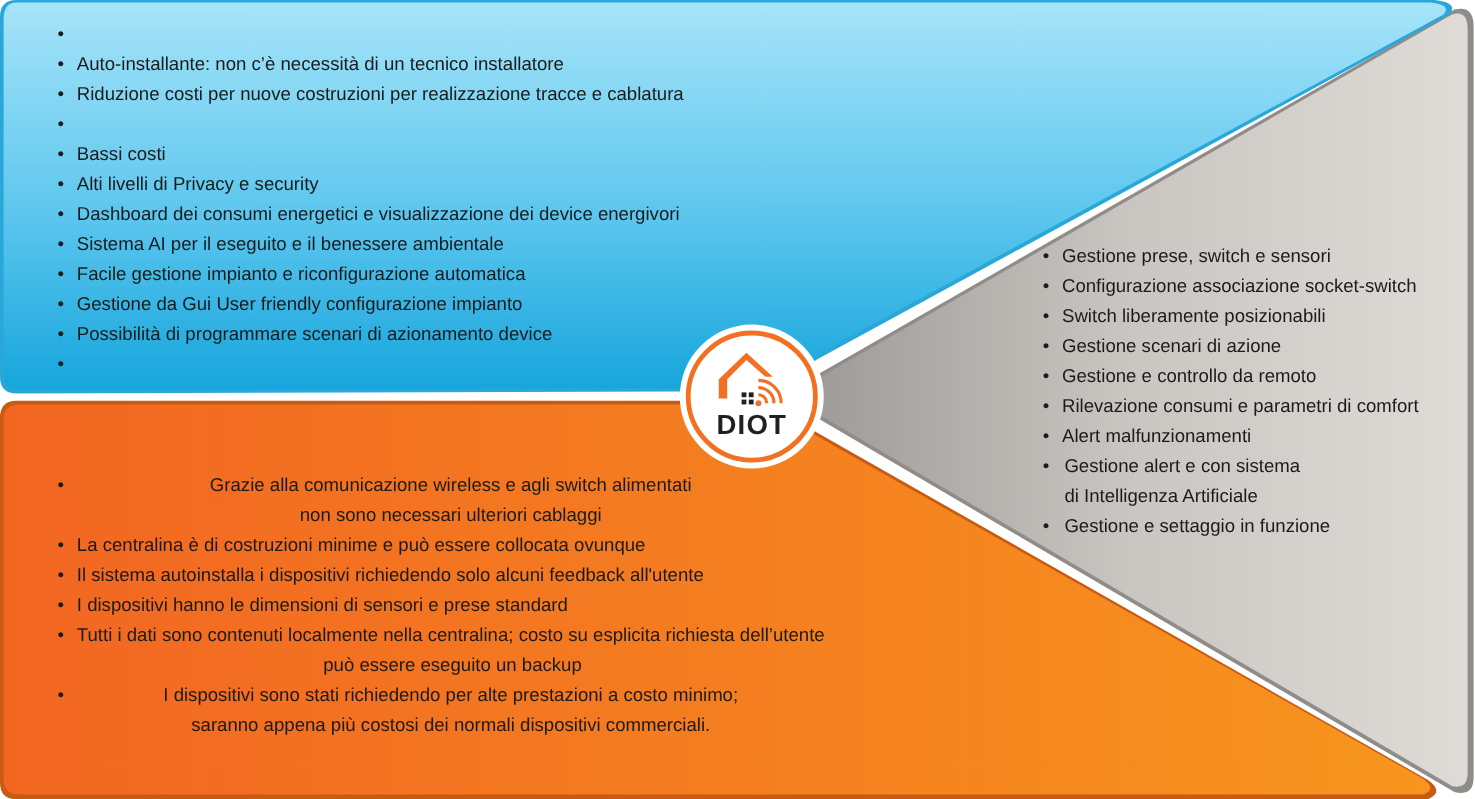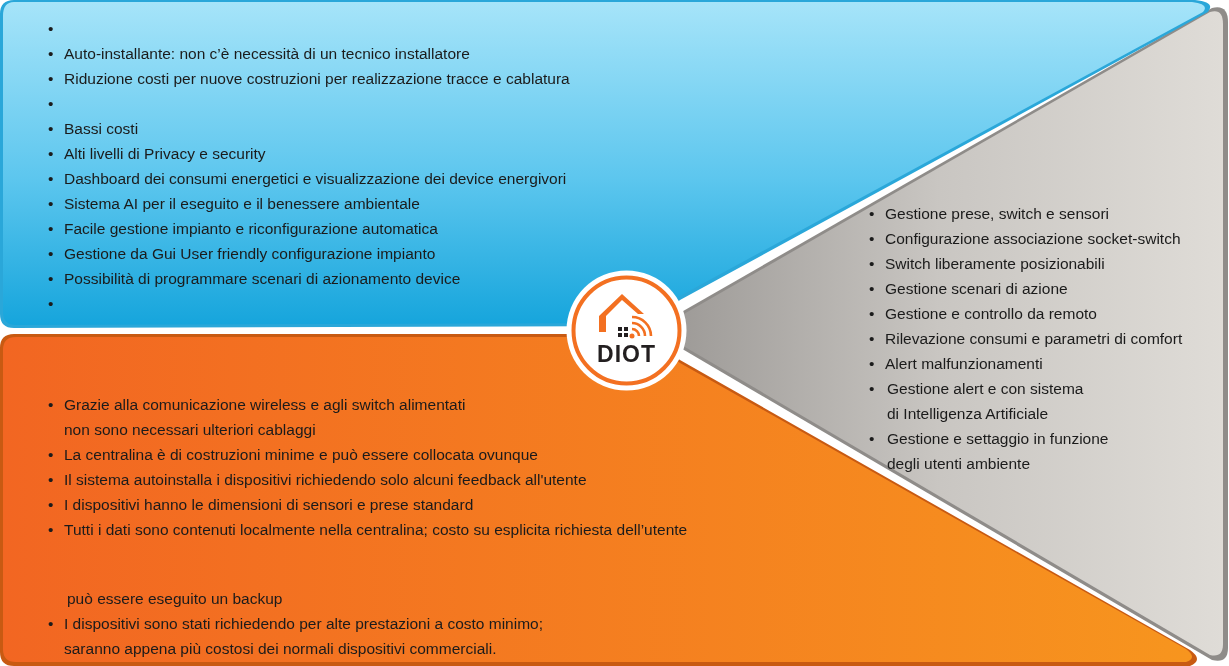--- a/index.html
+++ b/index.html
@@ -10,22 +10,22 @@
   .list li { position:relative; padding-left:16px; color:#1b1b1b; white-space:nowrap; }
   .list li .bullet { position:absolute; left:0; top:0; }
   .list li .cont { display:block; }
   #list-blue { left:48px; top:16px; font-size:15.5px; }
   #list-blue li { height:25px; line-height:25px; }
   #list-gray { left:869px; top:201px; font-size:15.5px; }
   #list-gray li { line-height:25px; }
   #list-gray li .cont { padding-left:2px; }
   #list-orange { left:48px; top:392px; font-size:15.5px; }
   #list-orange li { line-height:25px; }
-  #list-orange li .cont { padding-left:0px; }
-  #list-orange li .cont.indent { padding-left:3px;margin-top:44px; }
+  #list-orange li .cont { padding-left:0px;text-align:center; }
+  #list-orange li .cont.indent { padding-left:3px; }
   #logo { position:absolute; left:566px; top:270px; width:121px; height:121px; }
 </style>
 </head>
 <body>
 
 <svg id="bg" viewBox="0 0 1229 666" xmlns="http://www.w3.org/2000/svg">
   <defs>
     <linearGradient id="gBlue" x1="0" y1="0" x2="0" y2="1">
       <stop offset="0" stop-color="#a6e4f9"></stop>
       <stop offset="0.55" stop-color="#5cc6ee"></stop>
@@ -82,21 +82,20 @@
   <li><span class="bullet">•</span><span>Rilevazione consumi e parametri di comfort</span></li>
   <li><span class="bullet">•</span><span>Alert malfunzionamenti</span></li>
   <li>
       <span class="bullet">•</span>
       <span class="cont">Gestione alert e con sistema</span>
       <span class="cont">di Intelligenza Artificiale</span>
     </li>
   <li>
       <span class="bullet">•</span>
       <span class="cont">Gestione e settaggio in funzione</span>
-      <span class="cont">degli utenti ambiente</span>
     </li>
 </ul>
 
 <ul id="list-orange" class="list">
   <li>
       <span class="bullet">•</span>
       <span class="cont">Grazie alla comunicazione wireless e agli switch alimentati</span>
       <span class="cont">non sono necessari ulteriori cablaggi</span>
     </li>
   <li><span class="bullet">•</span><span>La centralina è di costruzioni minime e può essere collocata ovunque</span></li>

